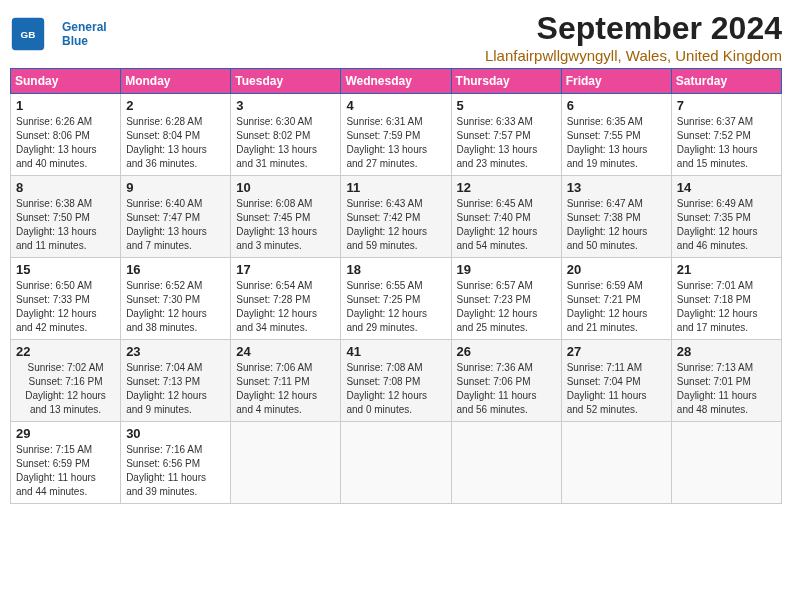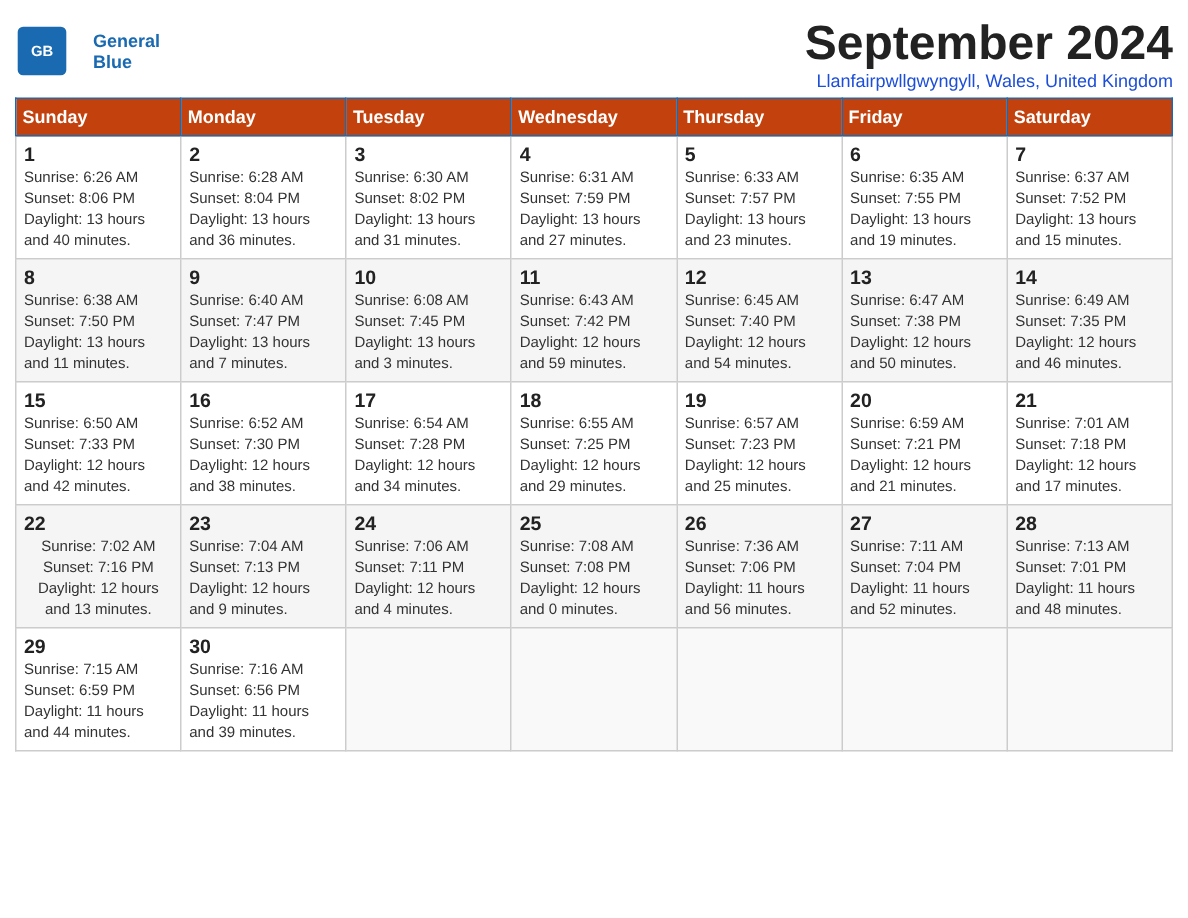--- a/index.html
+++ b/index.html
@@ -28,30 +28,30 @@
     }
     .title-block {
       text-align: right;
     }
     .month-title {
       font-size: 32px;
       font-weight: bold;
       color: #222;
     }
     .location-title {
-      font-size: 12px;
-      color: #1d4ed8;
+      font-size: 15px;
+      color: #a16207;
     }
     .calendar {
       width: 100%;
       border-collapse: collapse;
       font-size: 11px;
     }
     .calendar thead th {
-      background: #c2410c;
+      background: #ec4899;
       color: #fff;
       padding: 5px 4px;
       text-align: left;
       font-size: 12px;
       font-weight: bold;
       border: 1px solid #1a6ab1;
     }
     .calendar tbody td {
       border: 1px solid #ccc;
       vertical-align: top;
@@ -281,21 +281,21 @@
 and 9 minutes.</div>
         </td>
         <td>
           <span class="day-num">24</span>
           <div class="day-info" style="white-space: pre-line;">Sunrise: 7:06 AM
 Sunset: 7:11 PM
 Daylight: 12 hours
 and 4 minutes.</div>
         </td>
         <td>
-          <span class="day-num">25</span>
+          <span class="day-num">41</span>
           <div class="day-info" style="white-space: pre-line;">Sunrise: 7:08 AM
 Sunset: 7:08 PM
 Daylight: 12 hours
 and 0 minutes.</div>
         </td>
         <td>
           <span class="day-num">26</span>
           <div class="day-info" style="white-space: pre-line;">Sunrise: 7:36 AM
 Sunset: 7:06 PM
 Daylight: 11 hours

